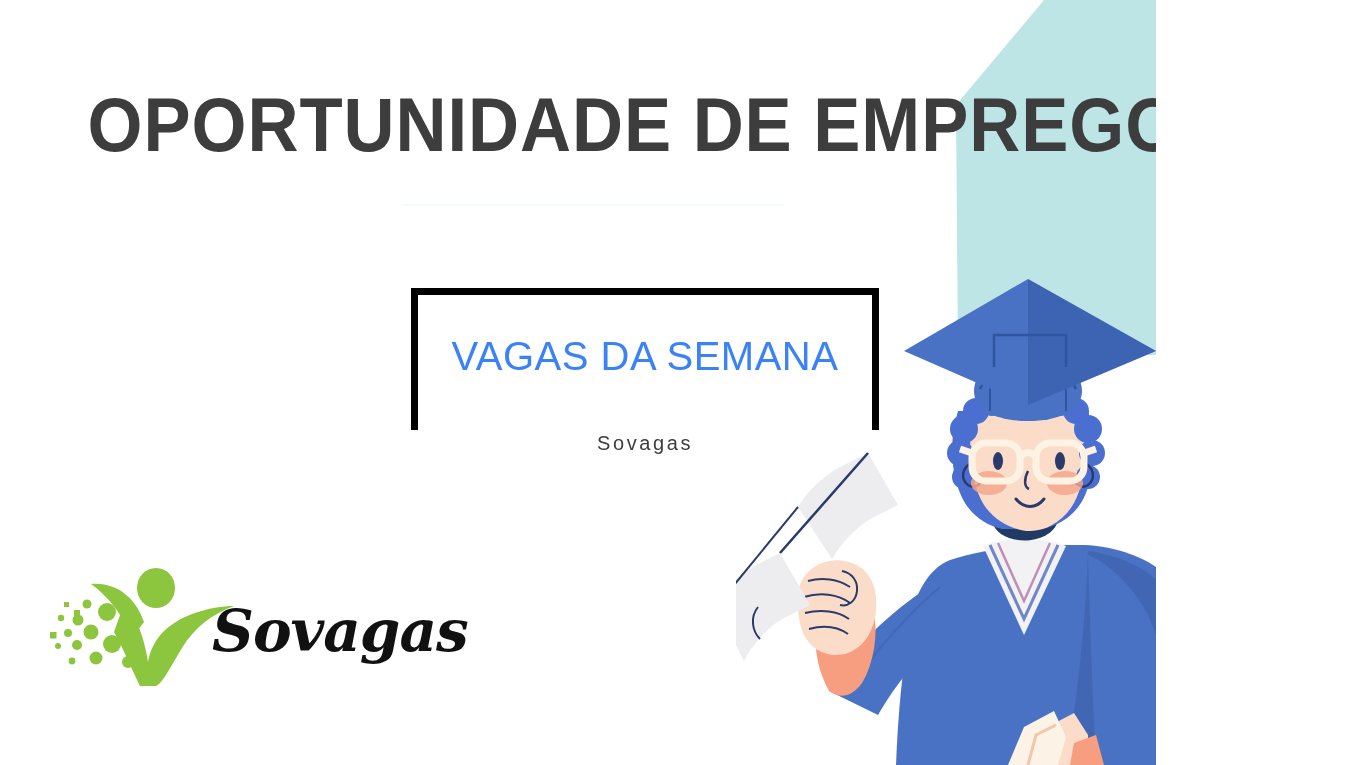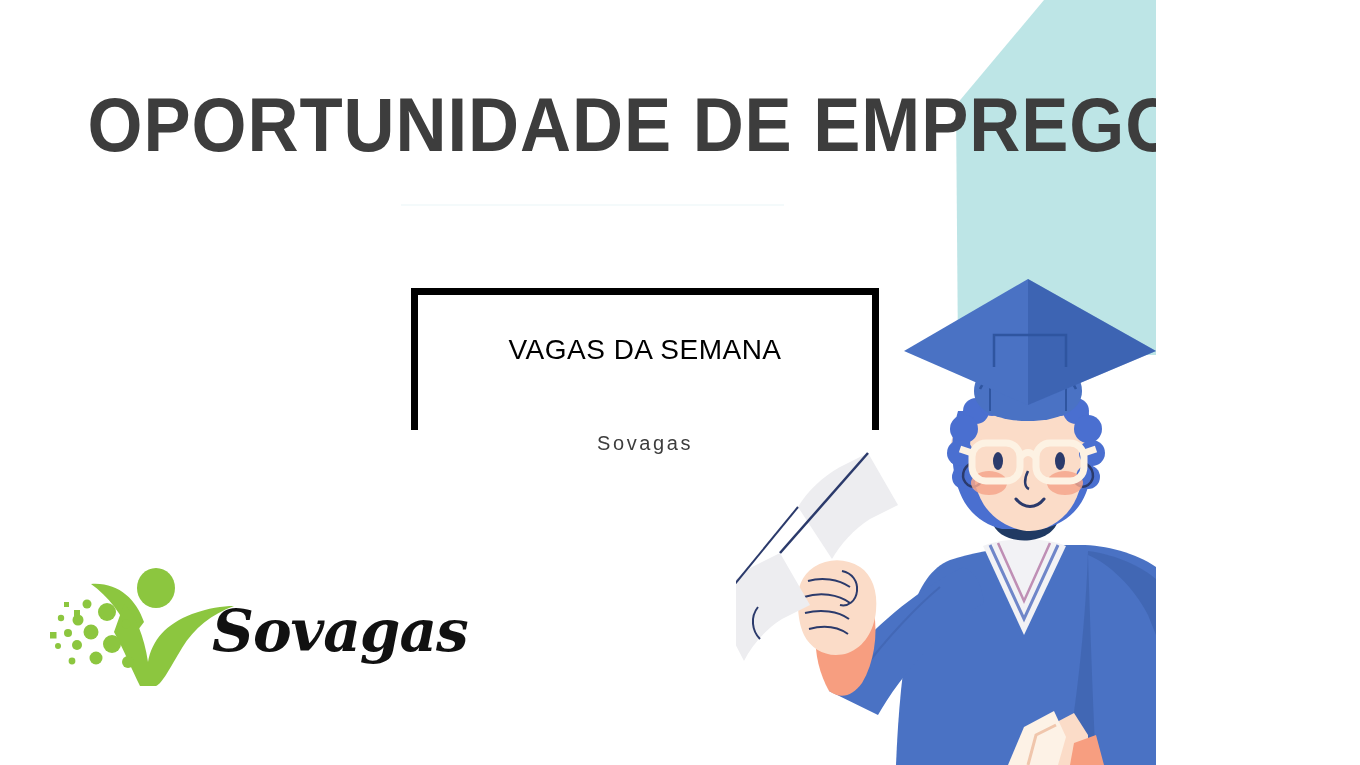--- a/index.html
+++ b/index.html
@@ -80,23 +80,23 @@
   }
 
   .frame-title {
     position: absolute;
     left: 0;
     top: 46px;
     width: 100%;
     text-align: center;
     font-family: "Liberation Sans", sans-serif;
     font-weight: 400;
-    font-size: 28px;
+    font-size: 40px;
     letter-spacing: 0.5px;
-    color: #000000;
+    color: #3b82f6;
     white-space: nowrap;
   }
 
   .frame-brand {
     position: absolute;
     left: 0;
     bottom: -14px;
     width: 100%;
     text-align: center;
     font-family: "Liberation Sans", sans-serif;

